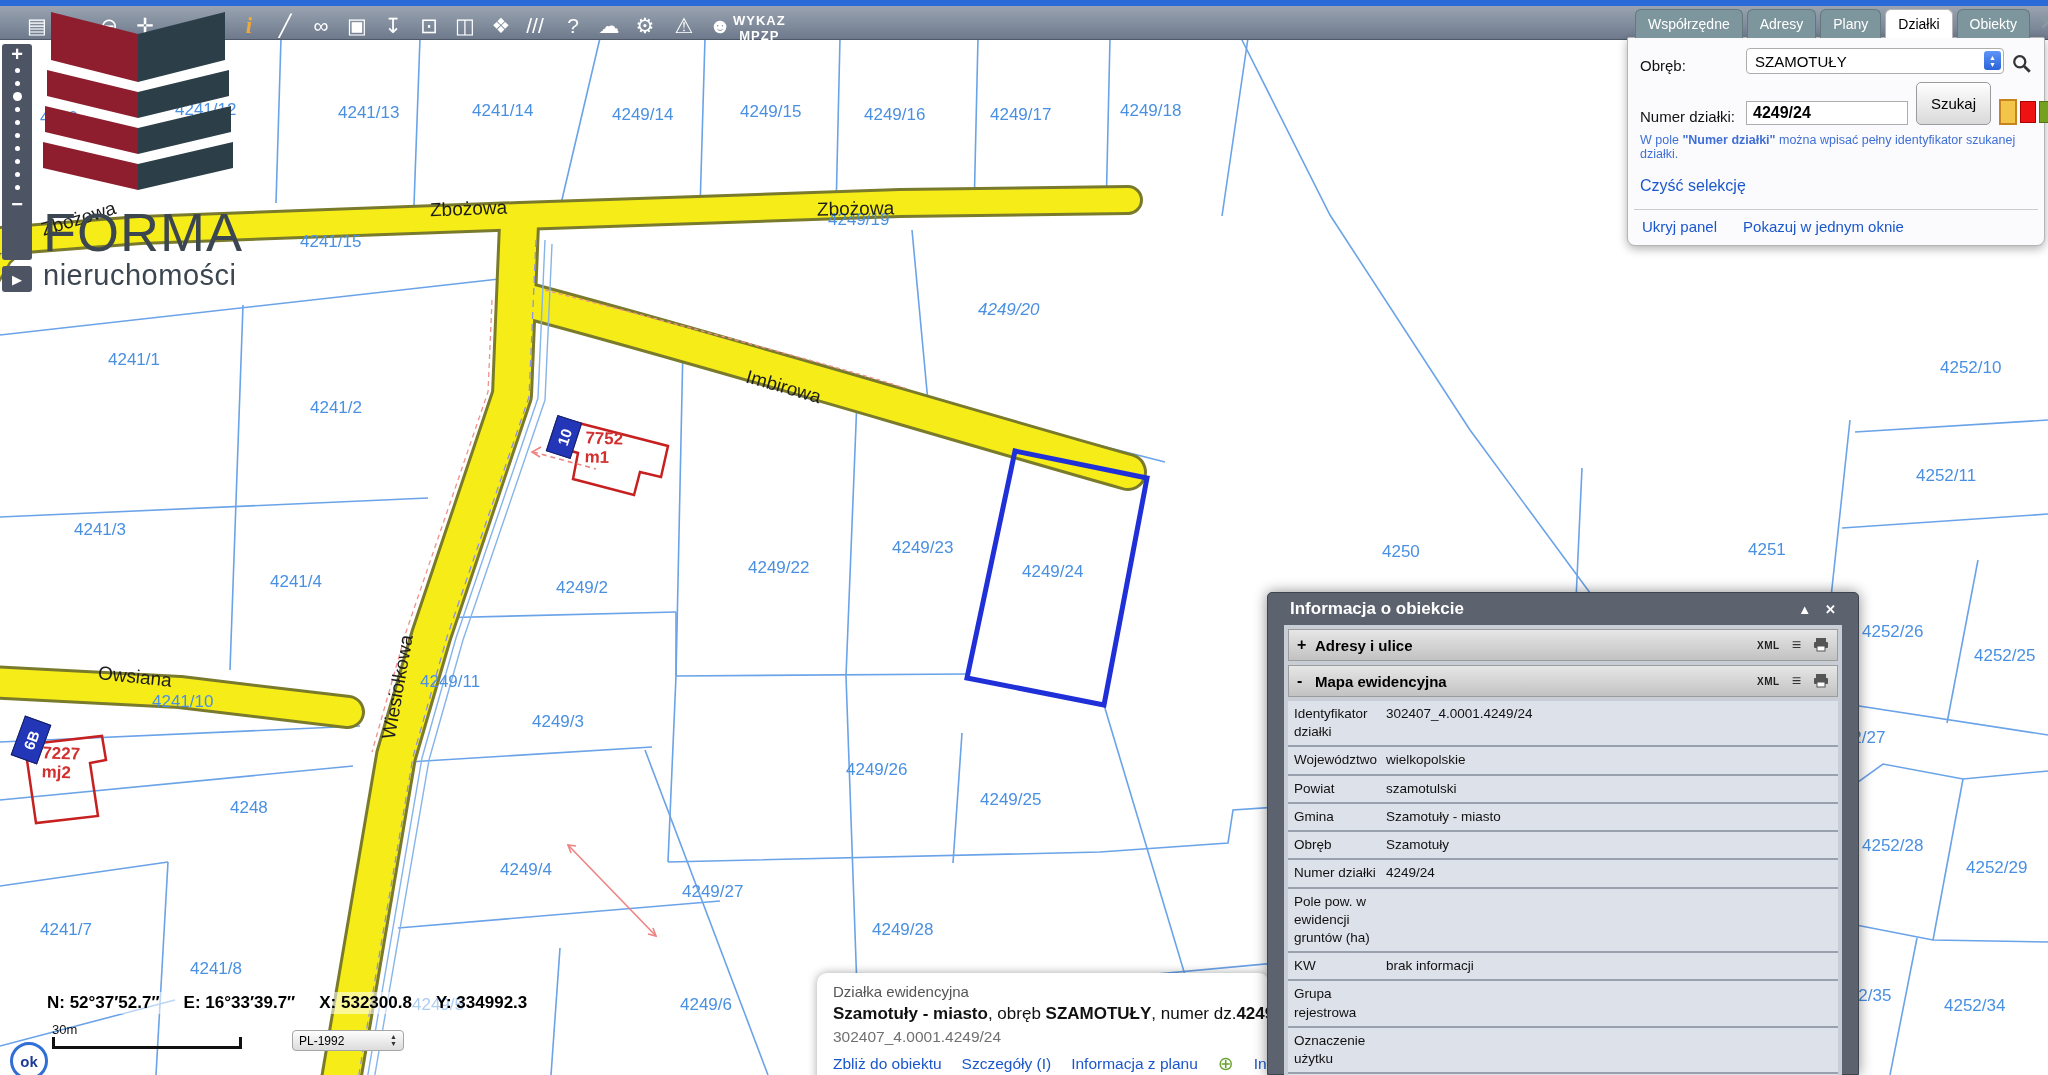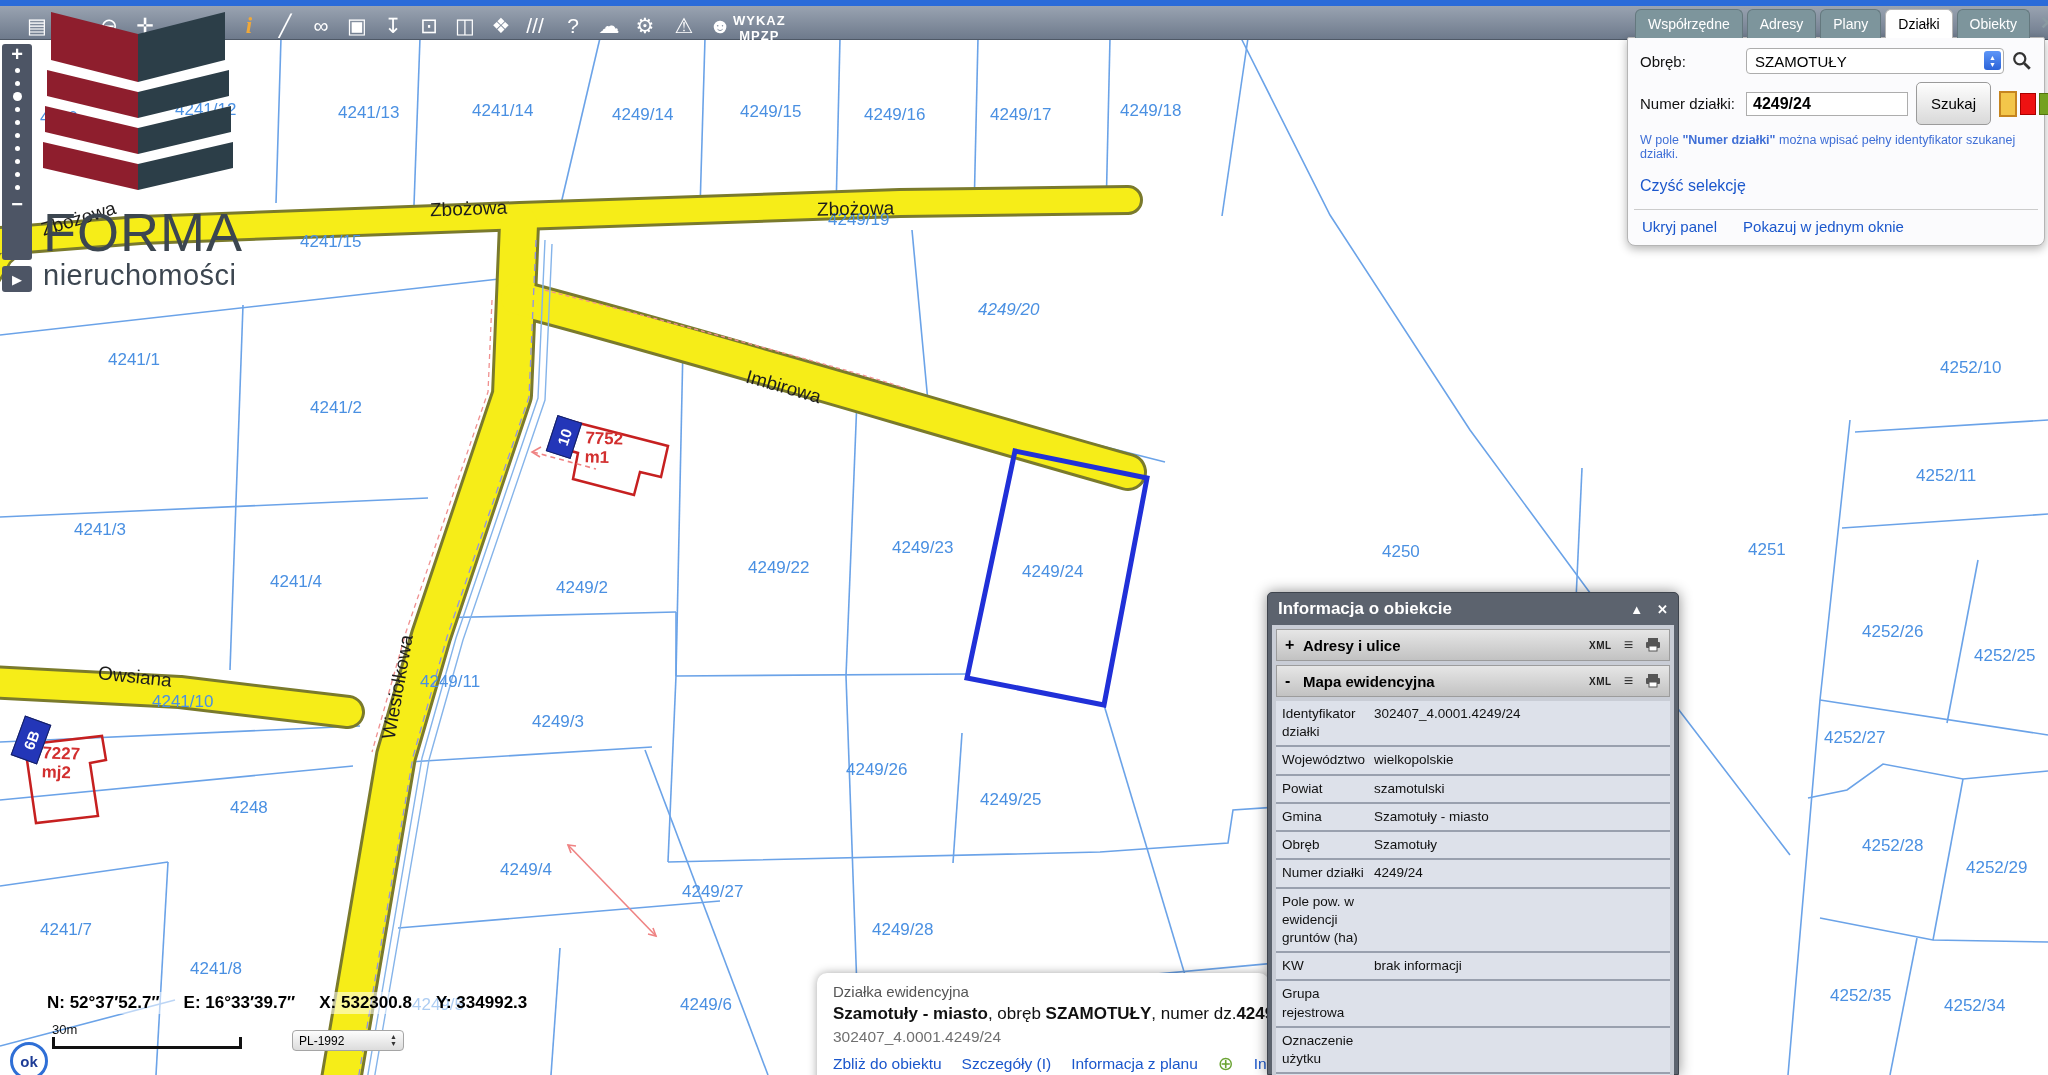--- a/index.html
+++ b/index.html
@@ -42,21 +42,21 @@
 
   
   .spanel{position:absolute;left:1627px;top:8px;width:418px;z-index:70}
   .tabs{display:flex;gap:4px;padding:0 8px;align-items:flex-end}
   .tab{background:#7d959c;color:#fff;font-size:14px;padding:6px 12px;border-radius:6px 6px 0 0;
        border:1px solid #64787e;border-bottom:none;cursor:pointer;white-space:nowrap}
   .tab.active{background:#fff;color:#000;border-color:#b5b5b5;position:relative;z-index:3}
   .tabclose{margin-left:auto;color:#8a9aa2;font-weight:bold;font-size:18px;padding:4px 6px;cursor:pointer}
   .sbody{background:#fbfbfd;border:1px solid #b5b5b5;border-radius:2px 2px 8px 8px;margin-top:-1px;
          box-shadow:0 3px 10px rgba(0,0,0,.3);padding:10px 12px 6px}
-  .srow{display:flex;align-items:center;margin-bottom:8px}
+  .srow{display:flex;align-items:flex-end;margin-bottom:8px}
   .slabel{width:106px;font-size:15px;color:#111;flex-shrink:0}
   .selectbox{flex:1;height:24px;border:1px solid #adadad;border-radius:4px;background:#fff;
              display:flex;align-items:center;padding-left:8px;font-size:15px;position:relative;cursor:pointer}
   .stepper{position:absolute;right:2px;top:2px;width:17px;height:19px;border-radius:3px;
            background:linear-gradient(#5d96f8,#2c63d8);color:#fff;display:flex;flex-direction:column;
            align-items:center;justify-content:center;font-size:7px;line-height:1;cursor:pointer}
   .sinput{width:148px;height:22px;border:1px solid #adadad;font-size:16px;font-weight:600;
           padding:0 6px;font-family:"Liberation Sans",sans-serif}
   .szukaj{margin-left:8px;padding:12px 14px;font-size:15px;border:1px solid #9b9b9b;border-radius:5px;
           background:linear-gradient(#fefefe,#d9d9d9);cursor:pointer;font-family:"Liberation Sans",sans-serif}
@@ -65,23 +65,23 @@
   .sw.yellow{width:14px;height:22px;background:#f3c64a;border:2px solid #c6851f}
   .sw.red{width:14px;height:20px;background:#ee1212;border:1px solid #a00}
   .sw.green{width:14px;height:20px;background:#74a120;border:1px solid #53740f}
   .hint{color:#3f6fd6;font-size:12.5px;margin:0 0 14px 0}
   .clear{color:#1b57cc;font-size:16px;margin:2px 0 10px;display:inline-block;cursor:pointer;text-decoration:none}
   .sdiv{border:none;border-top:1px solid #ccc;margin:4px -6px 0}
   .plinks{display:flex;gap:26px;padding:8px 2px 4px;font-size:15px}
   .plinks a{color:#1b57cc;text-decoration:none;cursor:pointer}
 
   
-  .ipanel{position:absolute;left:1267px;top:592px;width:412px;height:483px;z-index:80;
+  .ipanel{position:absolute;left:1267px;top:592px;width:592px;height:483px;z-index:80;
           background:#5c636e;border:1px solid #3e444d;border-radius:5px 5px 0 0;
-          box-shadow:0 0 14px rgba(0,0,0,.45);box-sizing:border-box;padding:0 4px}
+          box-shadow:0 0 14px rgba(0,0,0,.45);box-sizing:border-box;padding:0 16px}
   .ihead{height:32px;display:flex;align-items:center;color:#fff;font-weight:bold;font-size:17px;padding:0 6px}
   .ihead .hicons{margin-left:auto;display:flex;gap:14px;font-size:13px;cursor:pointer}
   .isections{background:#c9cdd6;padding:4px;height:447px;overflow:hidden}
   .isec{height:30px;background:linear-gradient(#e6e6e6,#c2c2c2);border:1px solid #9c9c9c;
         display:flex;align-items:center;padding:0 8px;margin-bottom:4px;font-size:15px;
         font-weight:bold;cursor:pointer}
   .itoggle{width:18px;font-size:16px}
   .ititle{flex:1}
   .ixml{font-size:10px;color:#222;margin-right:12px;letter-spacing:.5px;cursor:pointer}
   .ilisticon{font-size:16px;color:#333;margin-right:12px;cursor:pointer}

